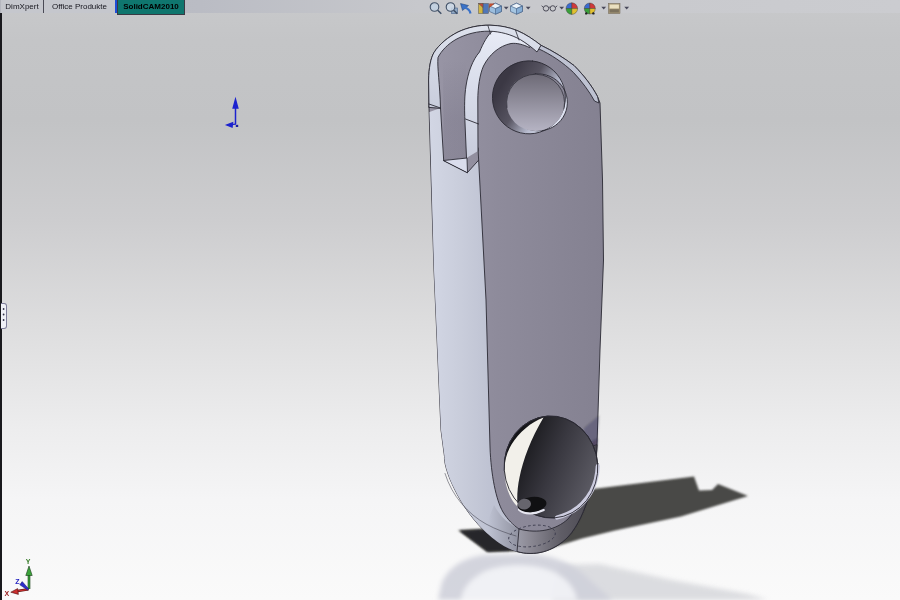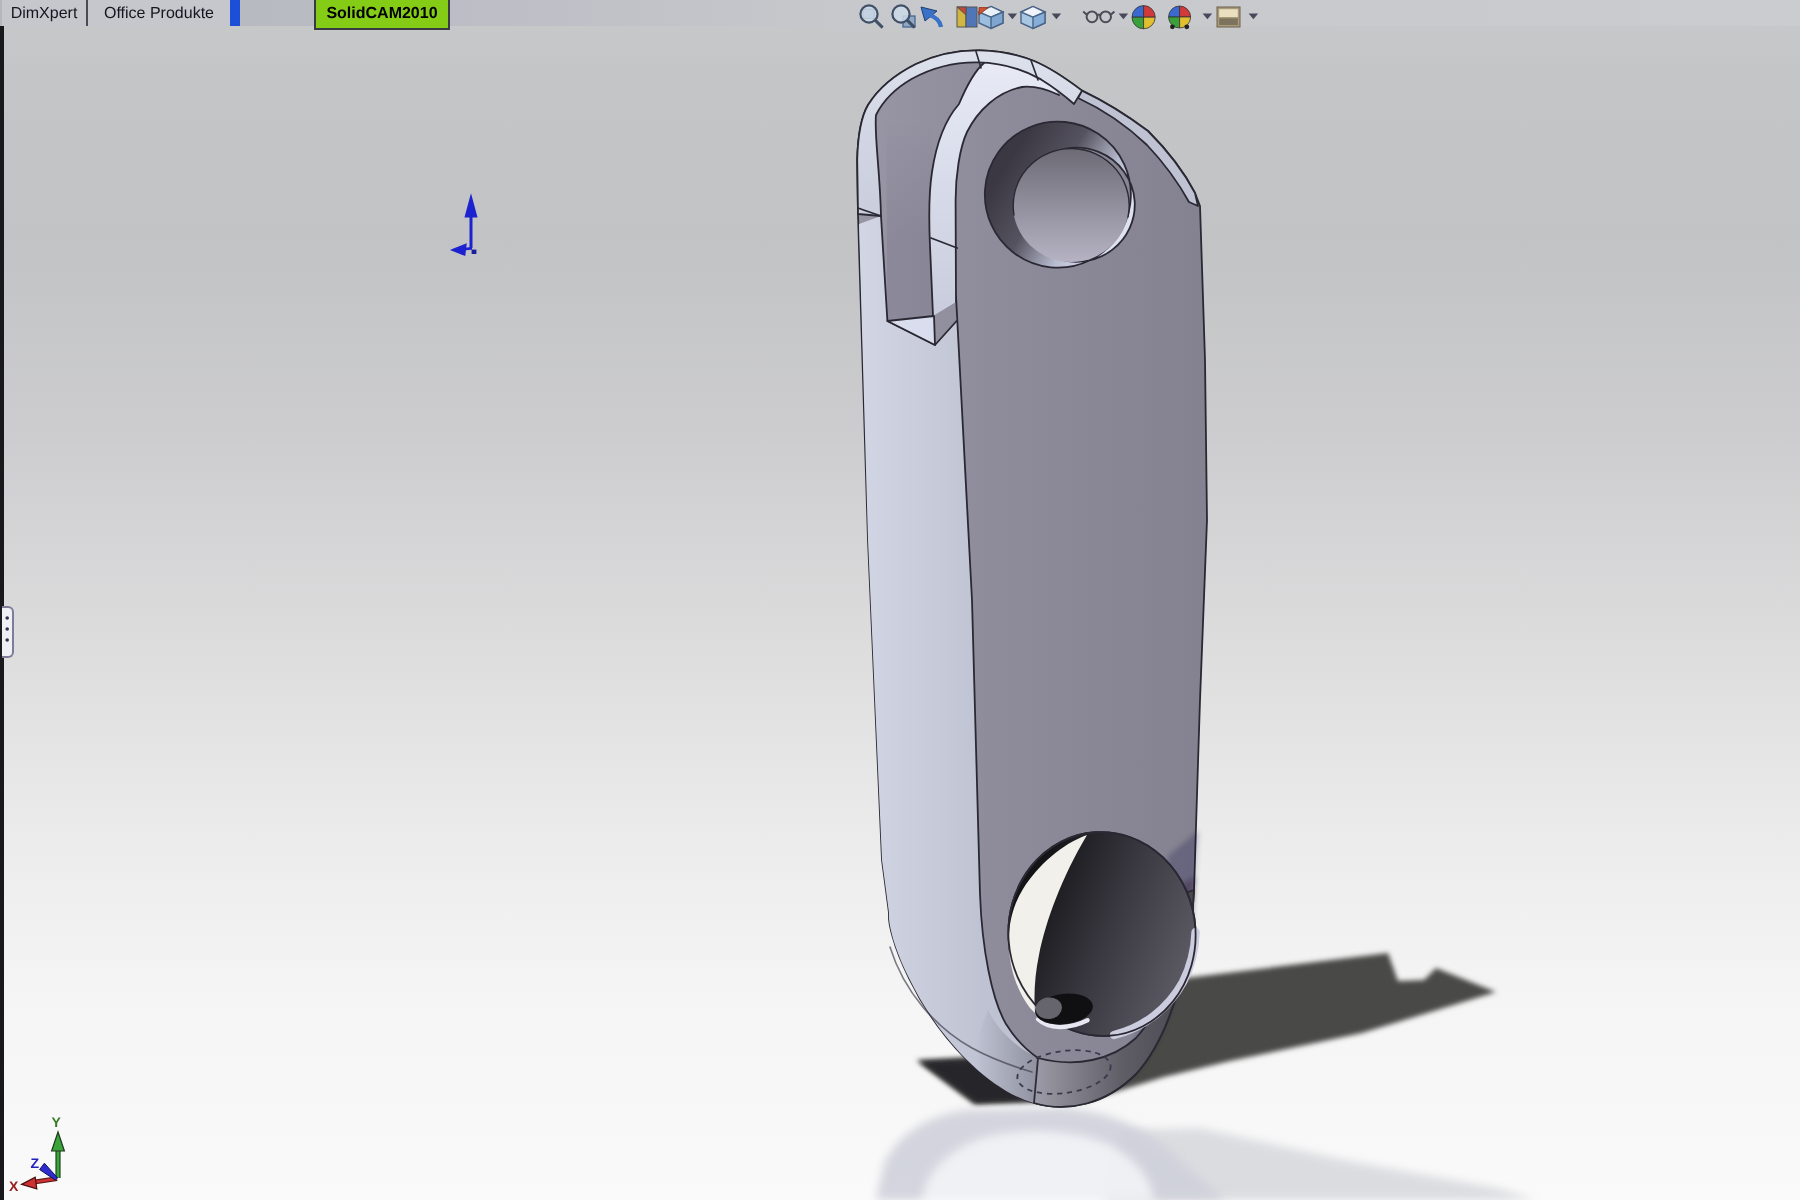--- a/index.html
+++ b/index.html
@@ -6,22 +6,22 @@
     font-family:"Liberation Sans",sans-serif;}
   #vp{position:absolute;left:0;top:0;width:900px;height:600px;
     background:linear-gradient(180deg,#c8c9cb 0px,#c4c5c7 40px,#c2c3c5 120px,
       #cdcdcf 220px,#dededf 330px,#ededee 430px,#f5f5f6 500px,#fafafa 600px);}
   #topbar{position:absolute;left:0;top:0;width:900px;height:13px;
     background:linear-gradient(90deg,#b5b7bf 0px,#babcc4 200px,#c7c8cc 420px,#cbccd0 900px);}
   .tab{position:absolute;top:0;height:13px;background:#c5c7cd;color:#16161e;
     font-size:8px;line-height:13px;text-align:center;}
   #tab1{left:1px;width:42px;border-right:1px solid #4a4a55;}
   #tab2{left:44px;width:71px;border-right:5px solid #1d4ed8;}
-  #tab3{left:117px;width:66px;height:14px;background:#84cc16;font-weight:bold;
-    border:1px solid #3a3a44;border-top:none;color:#000;margin-left:40px;}
+  #tab3{left:117px;width:66px;height:14px;background:#0f766e;font-weight:bold;
+    border:1px solid #3a3a44;border-top:none;color:#000;}
   #leftline{position:absolute;left:0;top:13px;width:2px;height:587px;background:#19191d;}
   #handle{position:absolute;left:1px;top:303px;width:5px;height:24px;background:#eff0f6;
     border:1px solid #7d7d99;border-left:none;border-radius:0 3px 3px 0;}
   svg{position:absolute;left:0;top:0;}
 </style>
 </head>
 <body>
 <div id="vp"></div>
 <div id="topbar"></div>
 <div class="tab" id="tab1">DimXpert</div>

